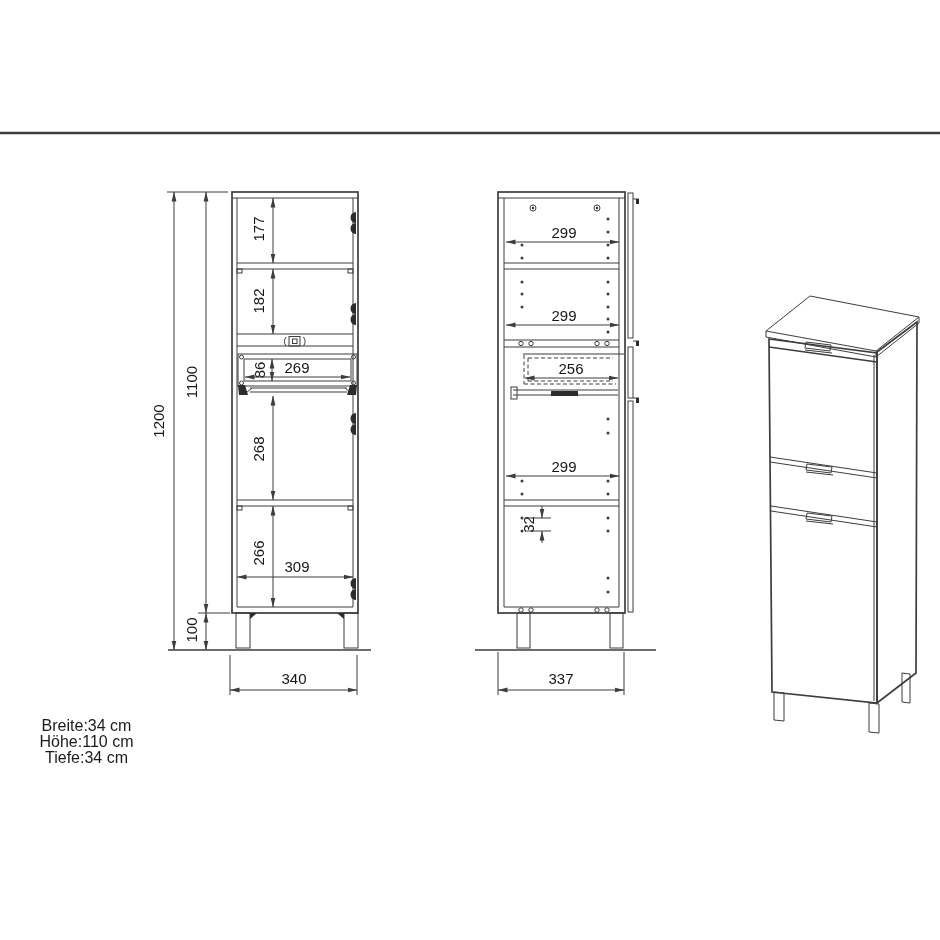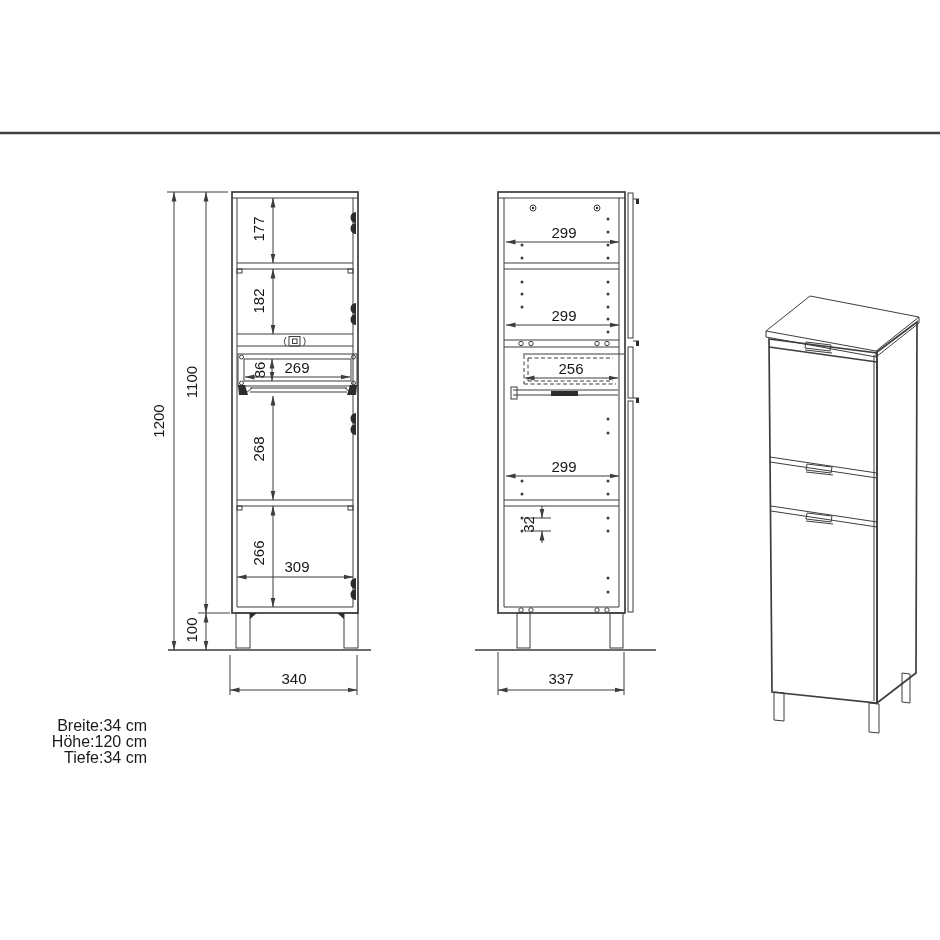--- a/index.html
+++ b/index.html
@@ -8,21 +8,21 @@
   svg{position:absolute;left:0;top:0;}
   .ln{stroke:#3d3d3d;stroke-width:1;fill:none;}
   .w2{stroke-width:1.7;}
   .dim{stroke:#3d3d3d;stroke-width:1;fill:none;}
   .dsh{stroke-dasharray:4 2.5;}
   .fillD{fill:#2c2c2c;stroke:none;}
   .dot{fill:#3d3d3d;stroke:none;}
   text.dt{font-size:15px;fill:#161616;font-family:"Liberation Sans",sans-serif;}
   .specs{position:absolute;left:26px;top:718px;width:121px;color:#1b1b1b;
          font-size:16px;line-height:15.9px;}
-  .specs .row{display:flex;justify-content:flex-end;}
+  .specs .row{display:flex;justify-content:center;}
 </style>
 </head>
 <body>
 
 <svg width="940" height="940" viewBox="0 0 940 940">
   <defs>
     <marker id="ae" viewBox="0 0 10 6" markerWidth="10" markerHeight="6" refX="9.5" refY="3" orient="auto" markerUnits="userSpaceOnUse">
       <path d="M0,0.6 L10,3 L0,5.4 Z" fill="#3d3d3d"></path>
     </marker>
     <marker id="as" viewBox="0 0 10 6" markerWidth="10" markerHeight="6" refX="0.5" refY="3" orient="auto" markerUnits="userSpaceOnUse">
@@ -271,19 +271,19 @@
   </g>
 </svg>
 
 <div class="specs">
   <div class="row">
     <span>Breite:</span>
     <span>34 cm</span>
   </div>
   <div class="row">
     <span>Höhe:</span>
-    <span>120 cm</span>
+    <span>110 cm</span>
   </div>
   <div class="row">
     <span>Tiefe:</span>
     <span>34 cm</span>
   </div>
 </div>
 
 </body></html>

